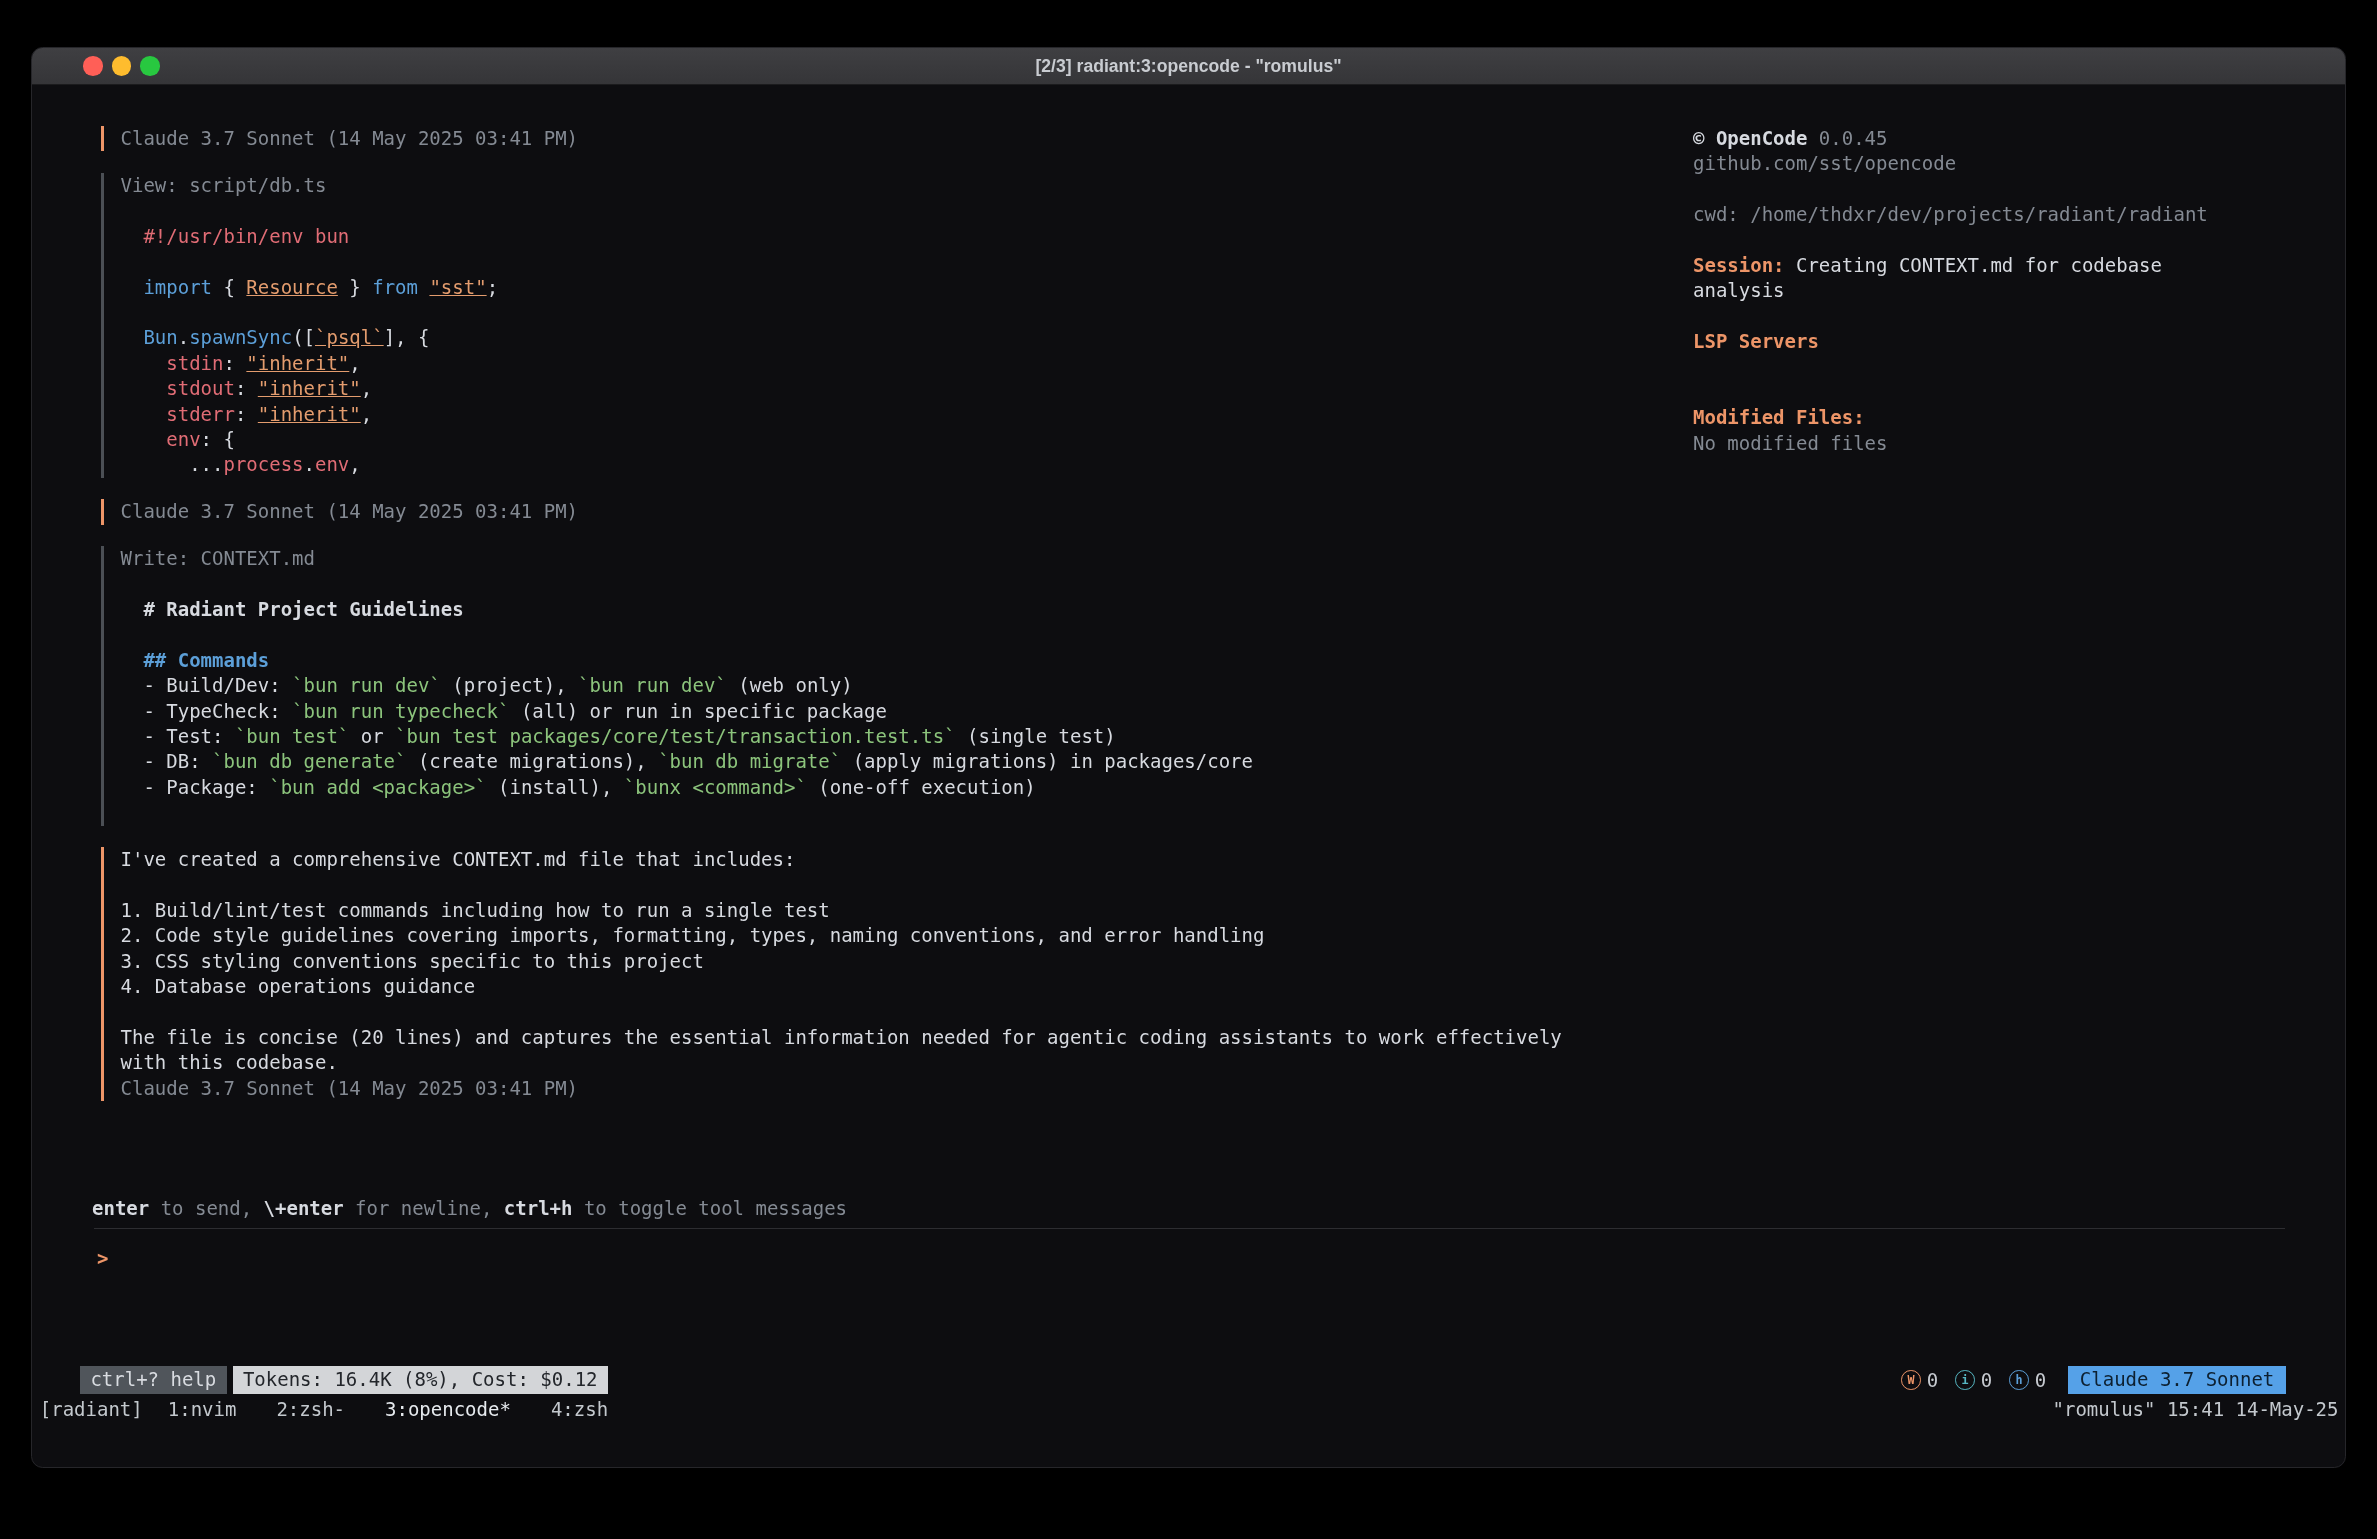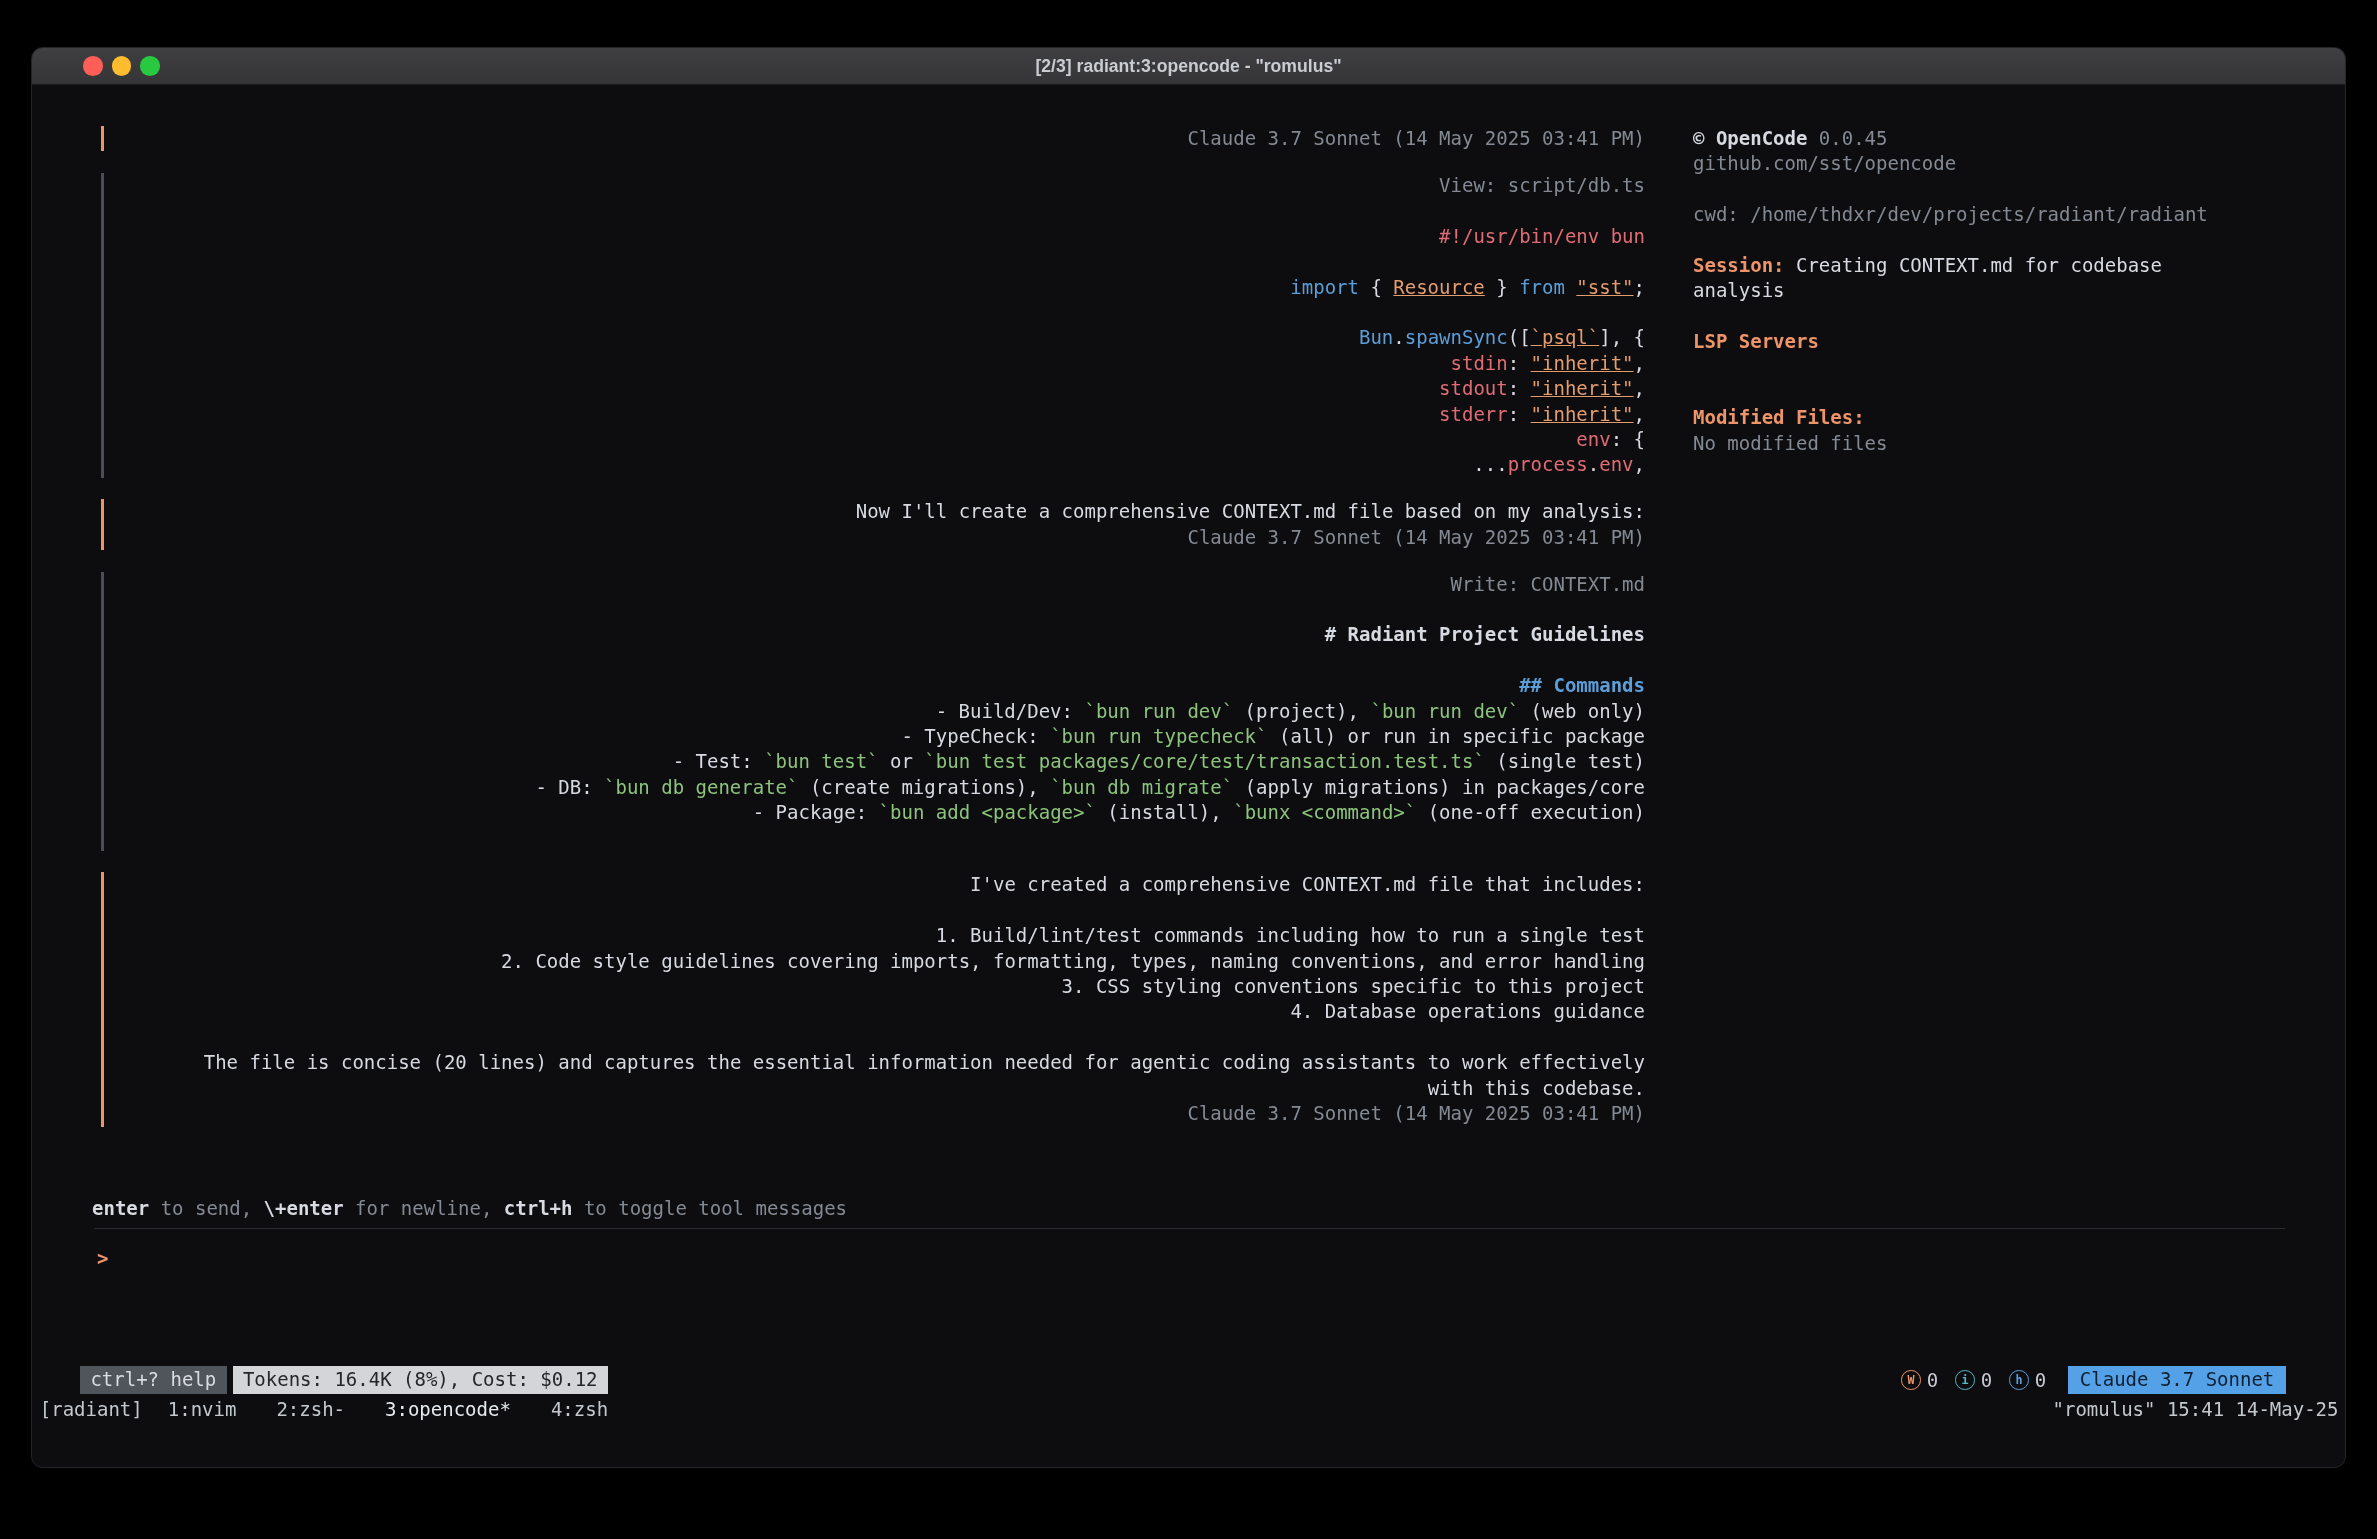--- a/index.html
+++ b/index.html
@@ -40,21 +40,21 @@
   }
   .b { font-weight:bold; }
   .dim { color:var(--muted,#848a93); }
   .red { color:var(--red,#e06c75); }
   .blue { color:var(--blue,#5c9fd8); }
   .green { color:var(--green,#8cc47c); }
   .str { color:var(--string,#e39c6e);text-decoration:underline; }
   .accent { color:var(--accent,#ed9568); }
 
   .chat { position:absolute; left:60px; top:78px; width:1553px; }
-  .msg { border-left:3.9px solid var(--bar_muted,#4b4f55); padding-left:17px; margin-left:8.5px; margin-bottom:21.5px;text-align:right; }
+  .msg { border-left:3.9px solid var(--bar_muted,#4b4f55); padding-left:17px; margin-left:8.5px; margin-bottom:21.5px; }
   .msg-assistant { border-left-color:var(--accent,#ed9568); }
 
   .sidebar { position:absolute; left:1661px; top:78px; width:522px; }
   .sidebar .line { white-space:pre-wrap; }
 
   .hints { position:absolute; left:60px; top:1148px; }
   .input-rule { position:absolute; left:62px; right:60px; top:1180px; height:1.3px; background:#2d2d31; }
   .input-area { position:absolute; left:65px; right:62px; top:1196px; height:29px; display:flex; align-items:center; }
   .prompt { color:var(--accent,#ed9568); font-weight:bold; line-height:25.4px; }
 
@@ -112,21 +112,20 @@
         <div class="line"><span>  </span><span class="blue">import</span><span> { </span><span class="str">Resource</span><span> } </span><span class="blue">from</span><span> </span><span class="str">"sst"</span><span>;</span></div>
         <div class="line"></div>
         <div class="line"><span>  </span><span class="blue">Bun</span><span>.</span><span class="blue">spawnSync</span><span>([</span><span class="str">`psql`</span><span>], {</span></div>
         <div class="line"><span>    </span><span class="red">stdin</span><span>: </span><span class="str">"inherit"</span><span>,</span></div>
         <div class="line"><span>    </span><span class="red">stdout</span><span>: </span><span class="str">"inherit"</span><span>,</span></div>
         <div class="line"><span>    </span><span class="red">stderr</span><span>: </span><span class="str">"inherit"</span><span>,</span></div>
         <div class="line"><span>    </span><span class="red">env</span><span>: {</span></div>
         <div class="line"><span>      ...</span><span class="red">process</span><span>.</span><span class="red">env</span><span>,</span></div>
       </div>
       <div class="msg msg-assistant">
-        <div class="line"><span>Now I'll create a comprehensive CONTEXT.md file based on my analysis:</span></div>
         <div class="line"><span class="dim">Claude 3.7 Sonnet (14 May 2025 03:41 PM)</span></div>
       </div>
       <div class="msg msg-tool">
         <div class="line"><span class="dim">Write: CONTEXT.md</span></div>
         <div class="line"></div>
         <div class="line"><span>  </span><span class="b"># Radiant Project Guidelines</span></div>
         <div class="line"></div>
         <div class="line"><span>  </span><span class="blue b">## Commands</span></div>
         <div class="line"><span>  - Build/Dev: </span><span class="green">`bun run dev`</span><span> (project), </span><span class="green">`bun run dev`</span><span> (web only)</span></div>
         <div class="line"><span>  - TypeCheck: </span><span class="green">`bun run typecheck`</span><span> (all) or run in specific package</span></div>

